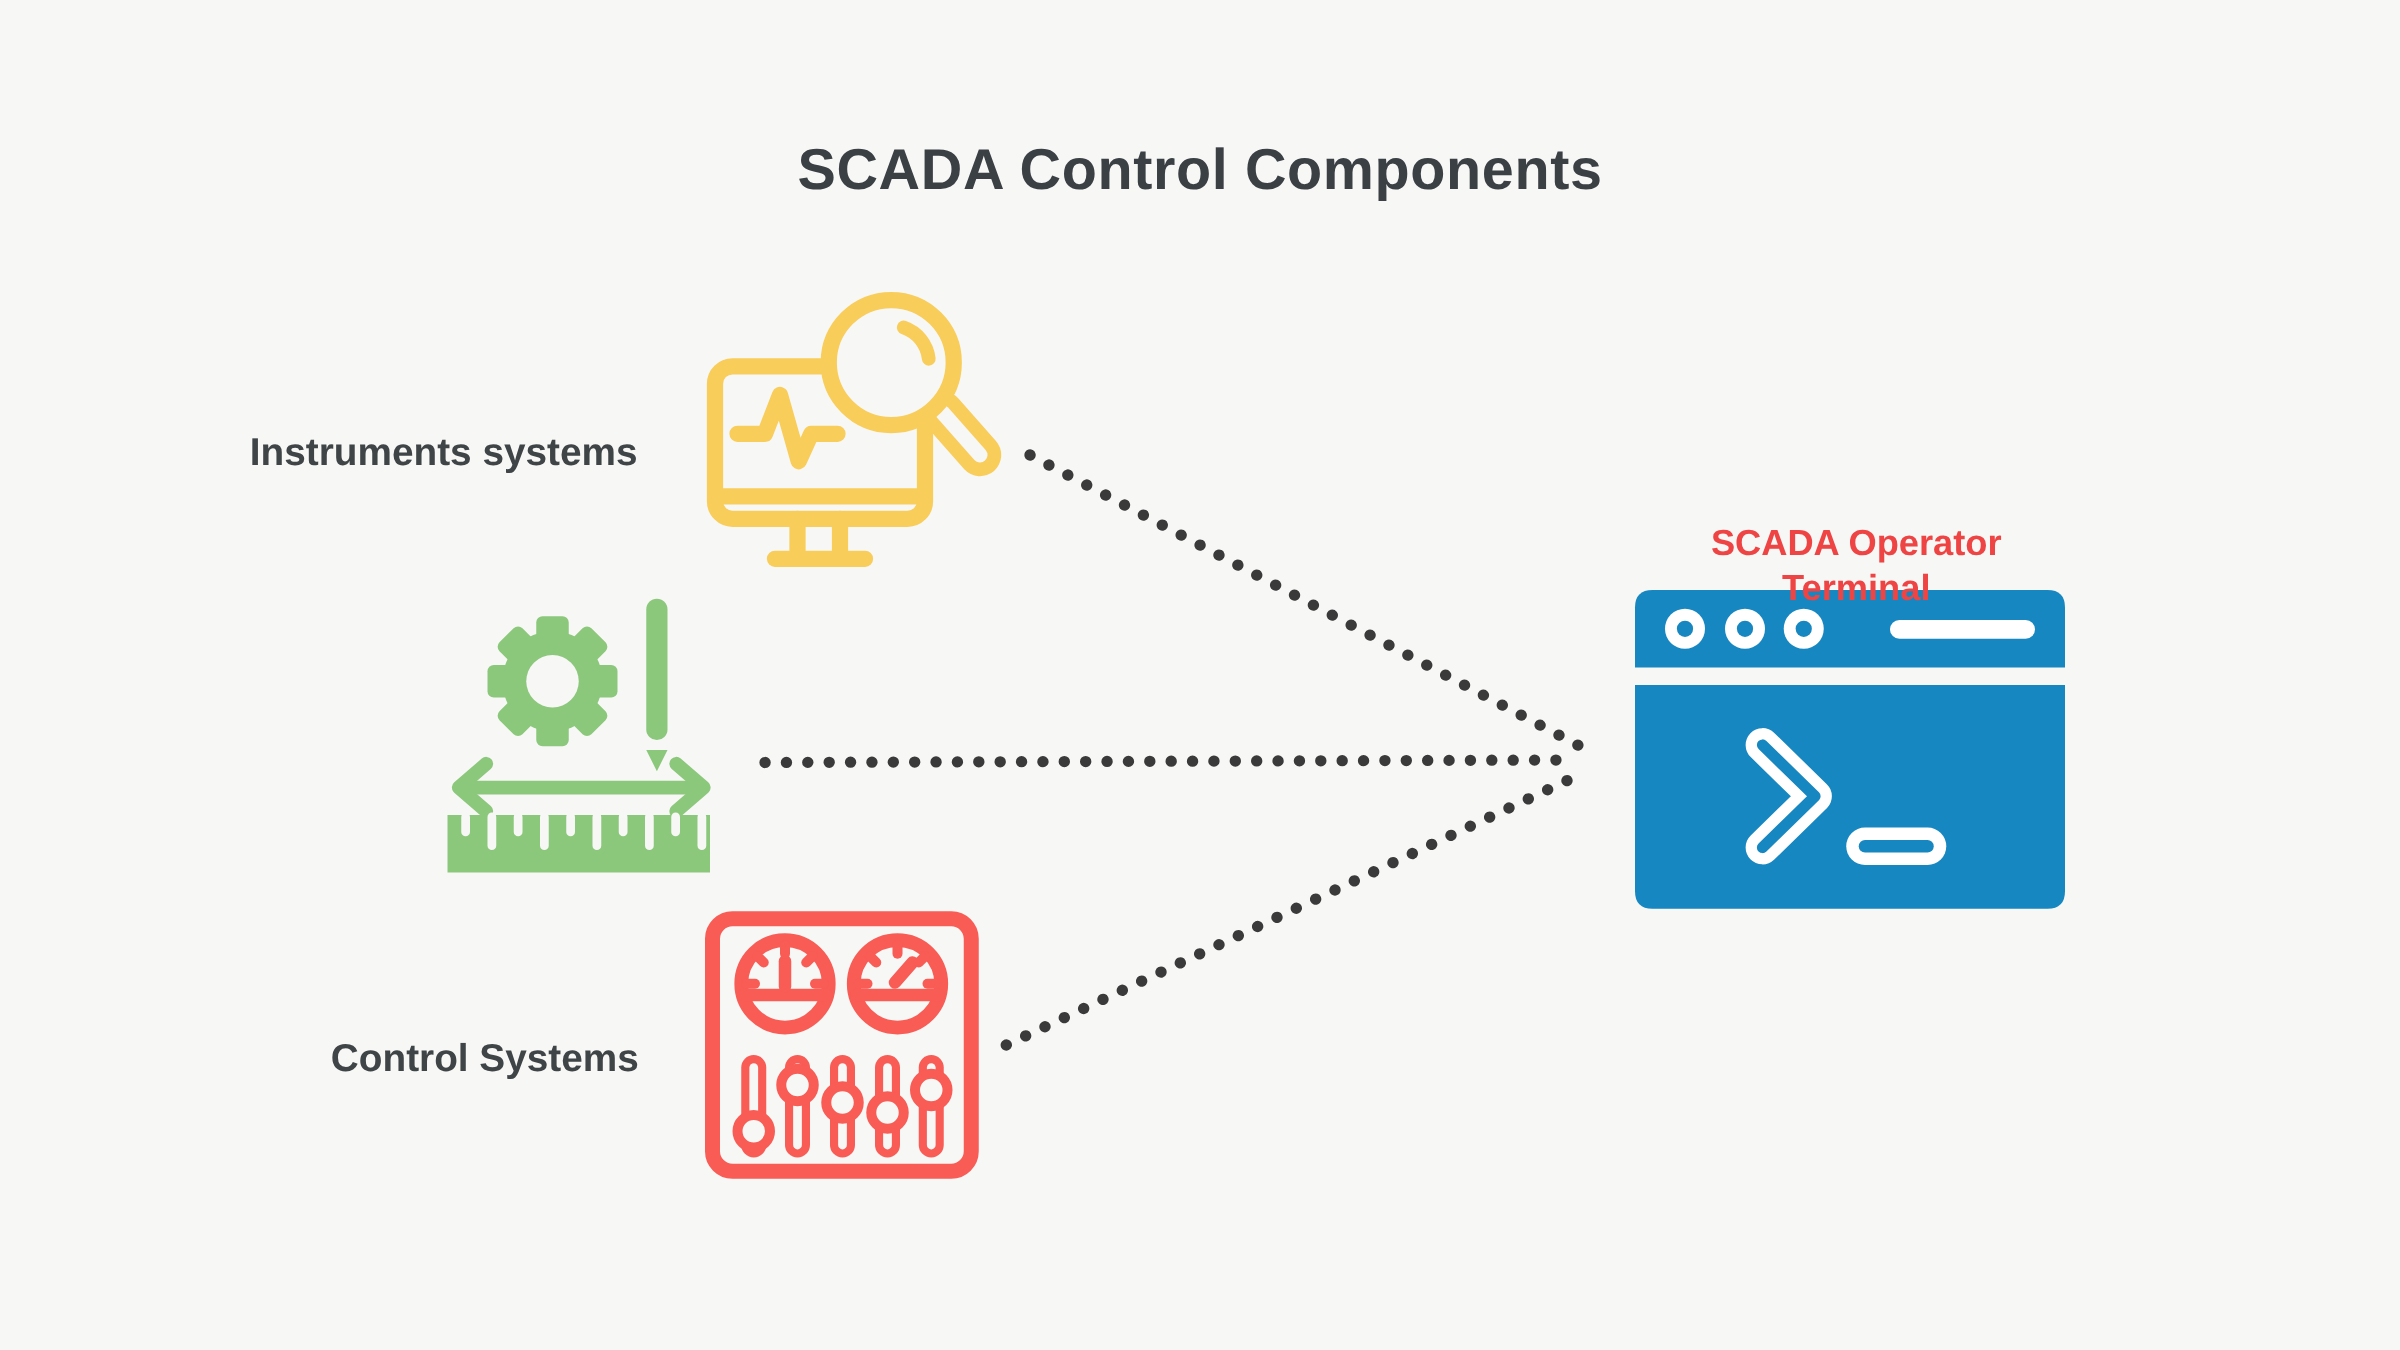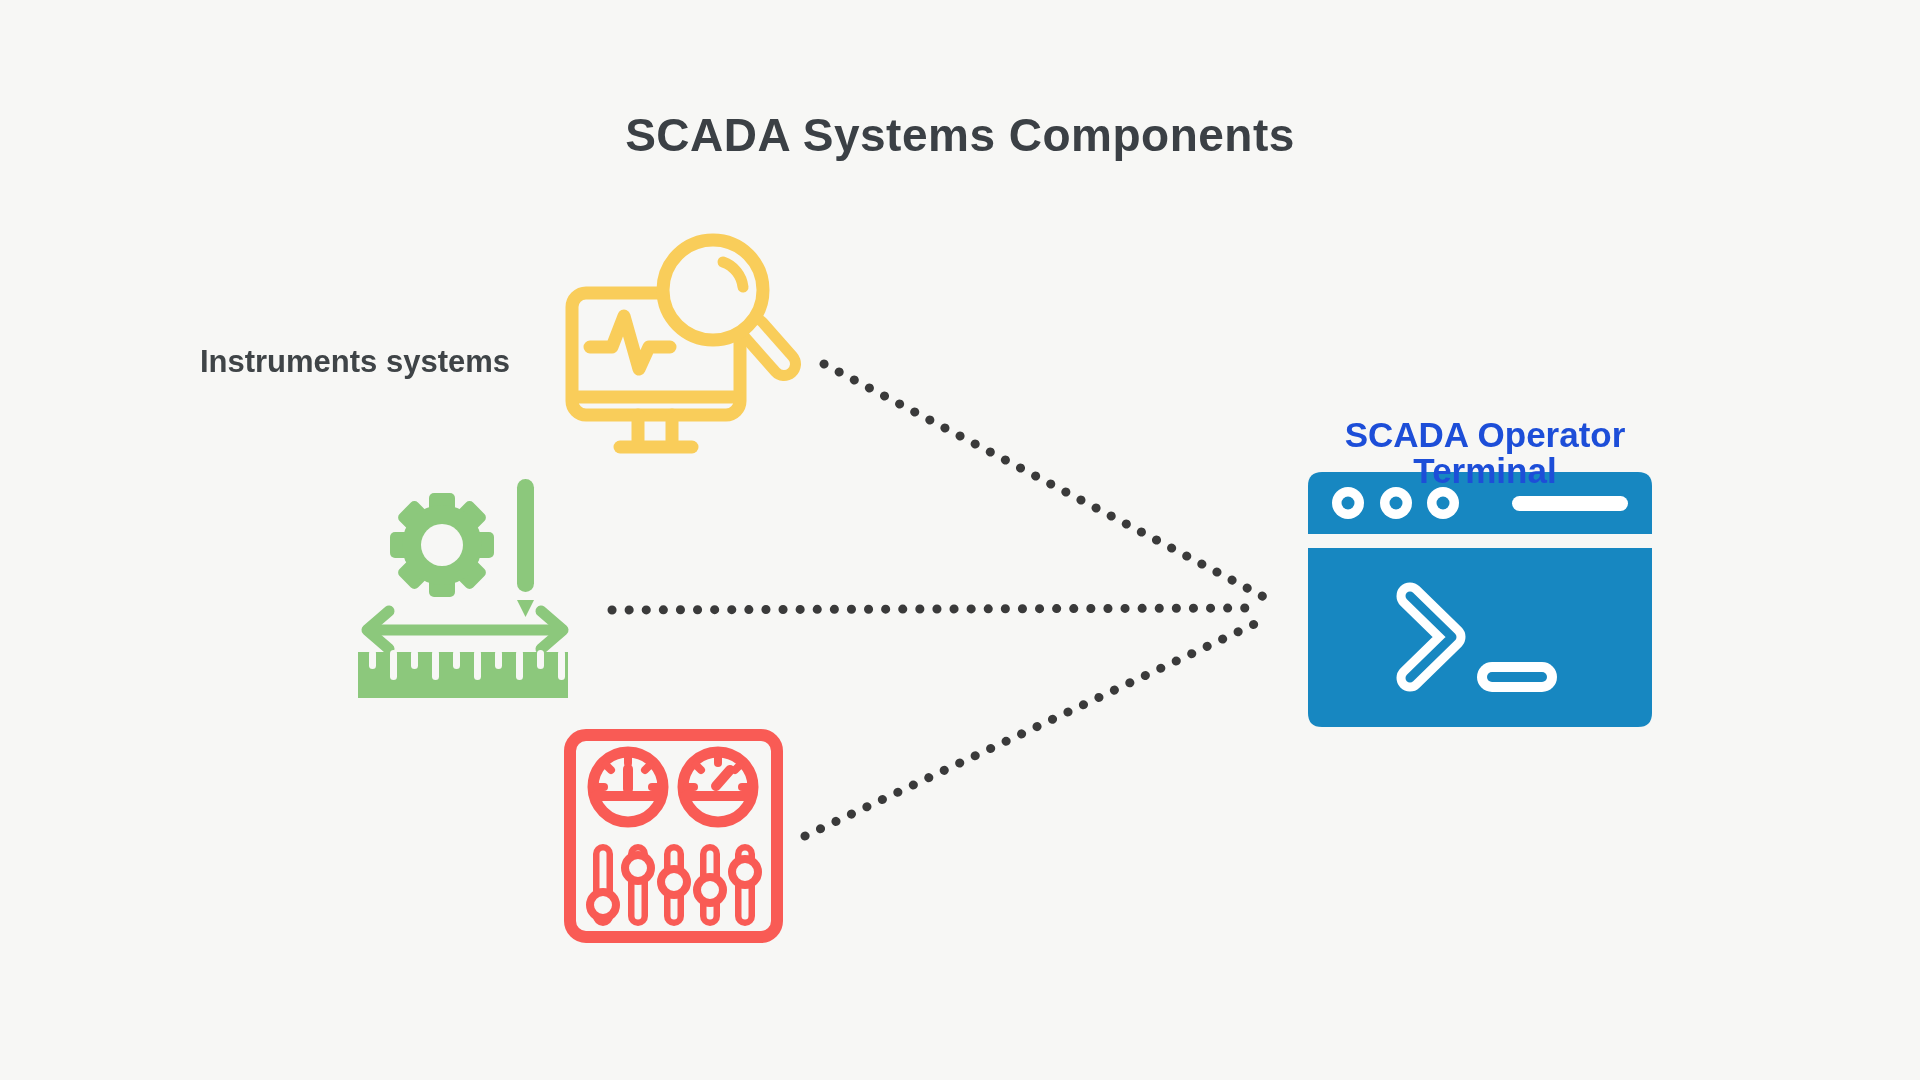--- a/index.html
+++ b/index.html
@@ -21,34 +21,34 @@
   .node-label{
     position:absolute;
     font-size:31px;font-weight:600;line-height:38px;
     color:#3F4447;
   }
   .label-monitoring{left:180px;top:343px;width:330px;text-align:right;}
   .label-instruments{left:92px;top:574px;width:215px;text-align:left;line-height:48px;}
   .label-control{left:181px;top:828px;width:330px;text-align:right;}
   .label-terminal{
     position:absolute;left:1310px;top:417px;width:350px;
-    text-align:center;font-size:35px;font-weight:600;line-height:36px;
-    color:#1d4ed8;
+    text-align:center;font-size:29px;font-weight:600;line-height:36px;
+    color:#ef4444;
   }
   .bgfill{fill:#F7F7F5;}
   .bgstroke{stroke:#F7F7F5;}
   .whitefill{fill:#FFFFFF;}
   .whitestroke{stroke:#FFFFFF;}
 </style>
 </head>
 <body>
 
 <div class="canvas">
 
-  <div class="page-title">SCADA Systems Components</div>
+  <div class="page-title">SCADA Control Components</div>
 
   <svg class="gfx" viewBox="0 0 1920 1080">
 
     <g stroke="currentColor" stroke-width="9" stroke-linecap="round" stroke-dasharray="0.1 17" fill="none" color="#3A3A3A">
       <line x1="824" y1="364" x2="1264" y2="597"></line>
       <line x1="612" y1="610" x2="1257" y2="608"></line>
       <line x1="805" y1="836" x2="1261" y2="621"></line>
     </g>
 
     <g stroke="currentColor" fill="none" stroke-width="13" stroke-linecap="round" stroke-linejoin="round" color="#F9CD5A">
@@ -161,15 +161,16 @@
         <polyline points="1410,596 1452,637 1410,678" stroke="currentColor" stroke-width="9"></polyline>
       </g>
       <g fill="none" stroke-linecap="round">
         <line class="whitestroke" x1="1492" y1="677" x2="1542" y2="677" stroke-width="30"></line>
         <line x1="1492" y1="677" x2="1542" y2="677" stroke="currentColor" stroke-width="10"></line>
       </g>
     </g>
   </svg>
 
   <div class="node-label label-monitoring">Instruments systems</div>
+  <div class="node-label label-control">Control Systems</div>
   <div class="label-terminal">SCADA Operator Terminal</div>
 
 </div>
 
 </body></html>

